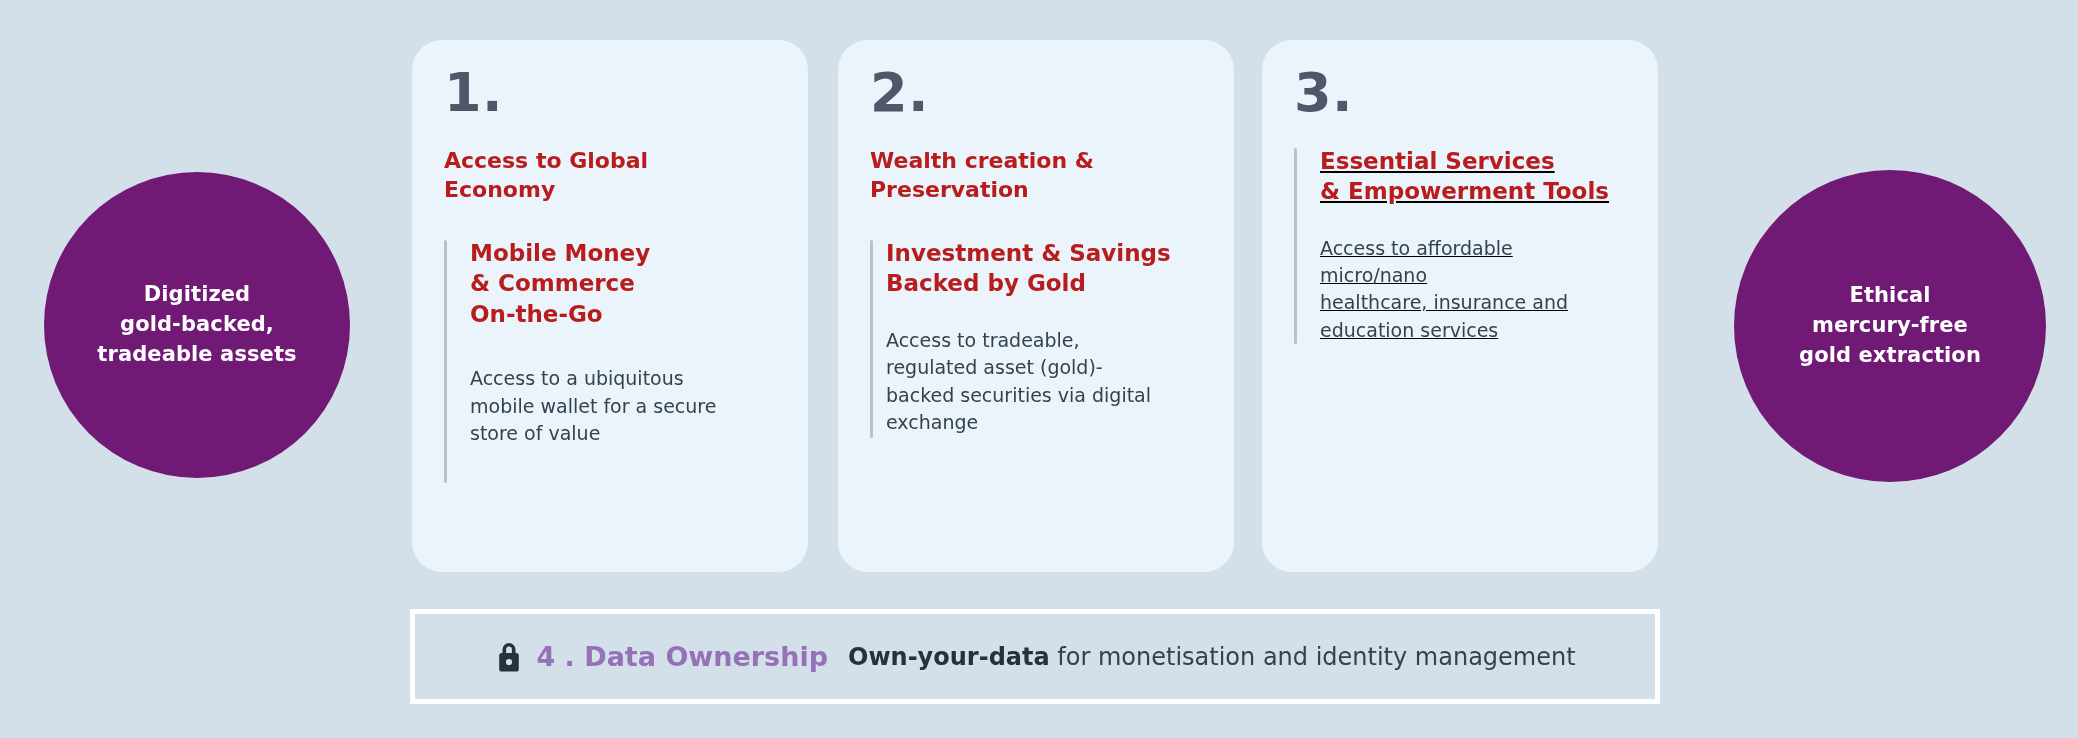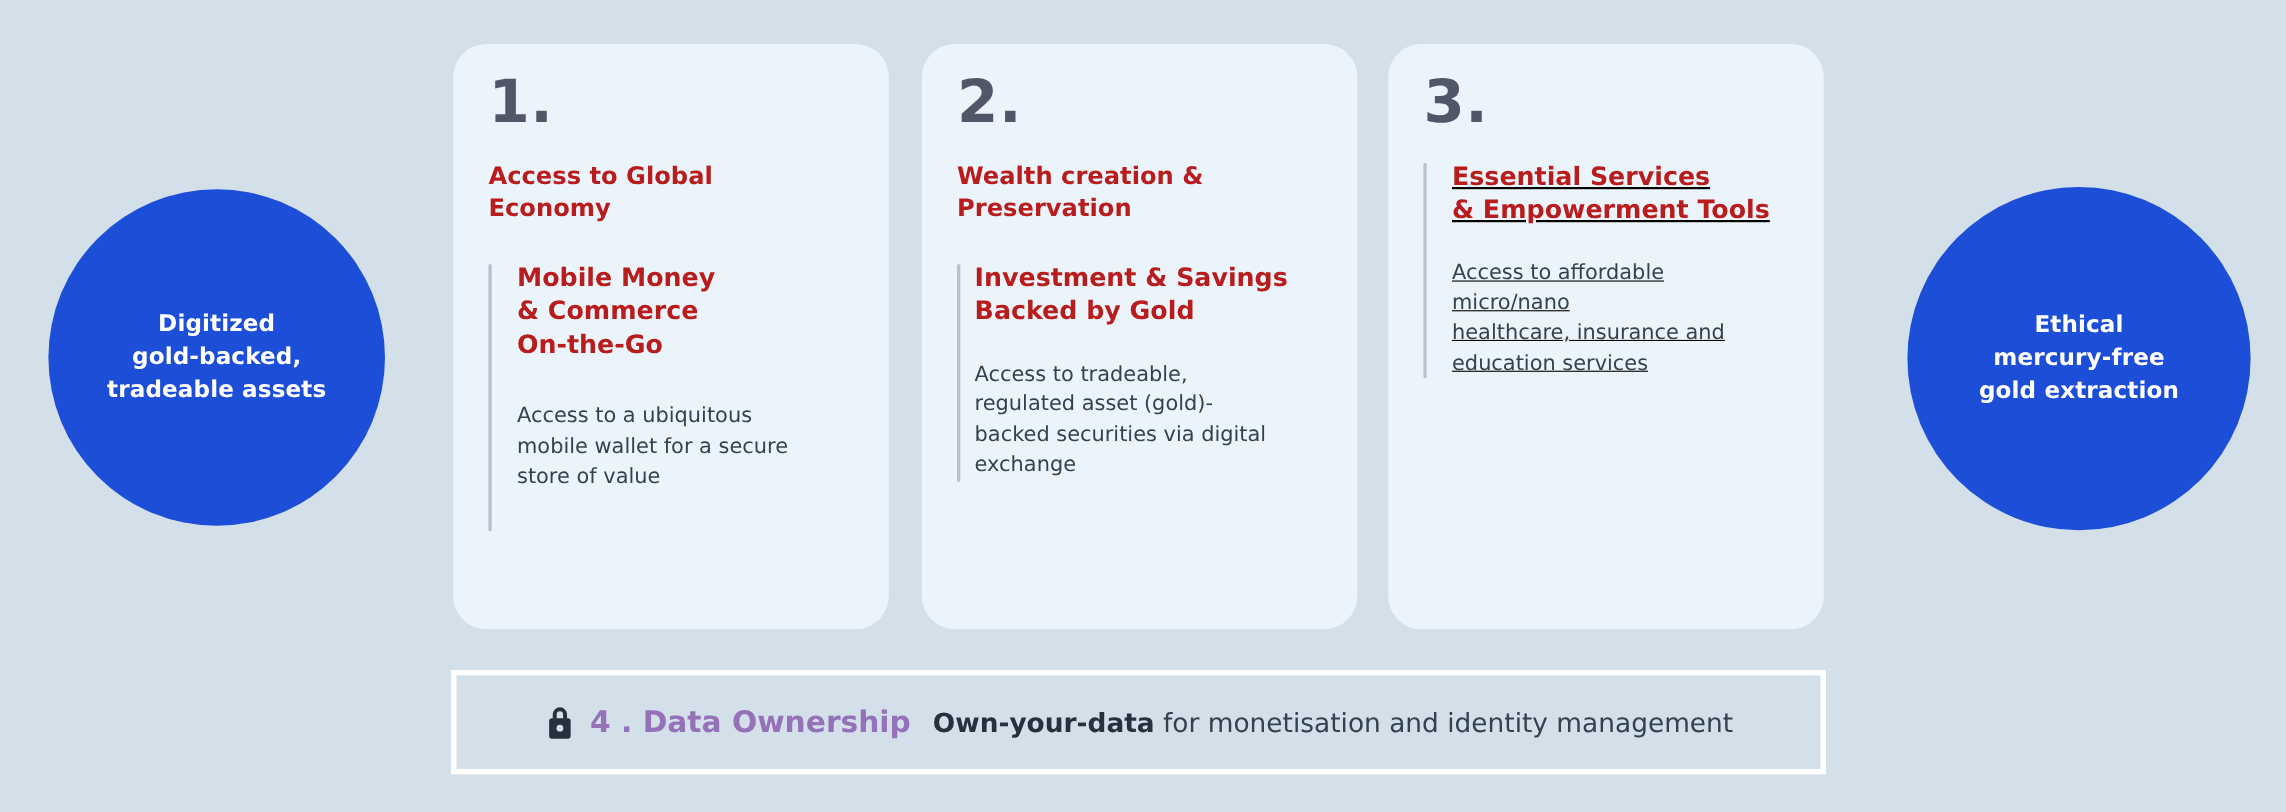--- a/index.html
+++ b/index.html
@@ -17,21 +17,21 @@
     position: relative;
     width: 2078px;
     height: 738px;
     background: #d3e0ea;
   }
 
   
   .circle {
     position: absolute;
     border-radius: 50%;
-    background: #1d4ed8;
+    background: #701a75;
     display: flex;
     align-items: center;
     justify-content: center;
     text-align: center;
   }
   .circle-text {
     color: #ffffff;
     font-weight: bold;
     font-size: 21px;
     line-height: 1.42;

